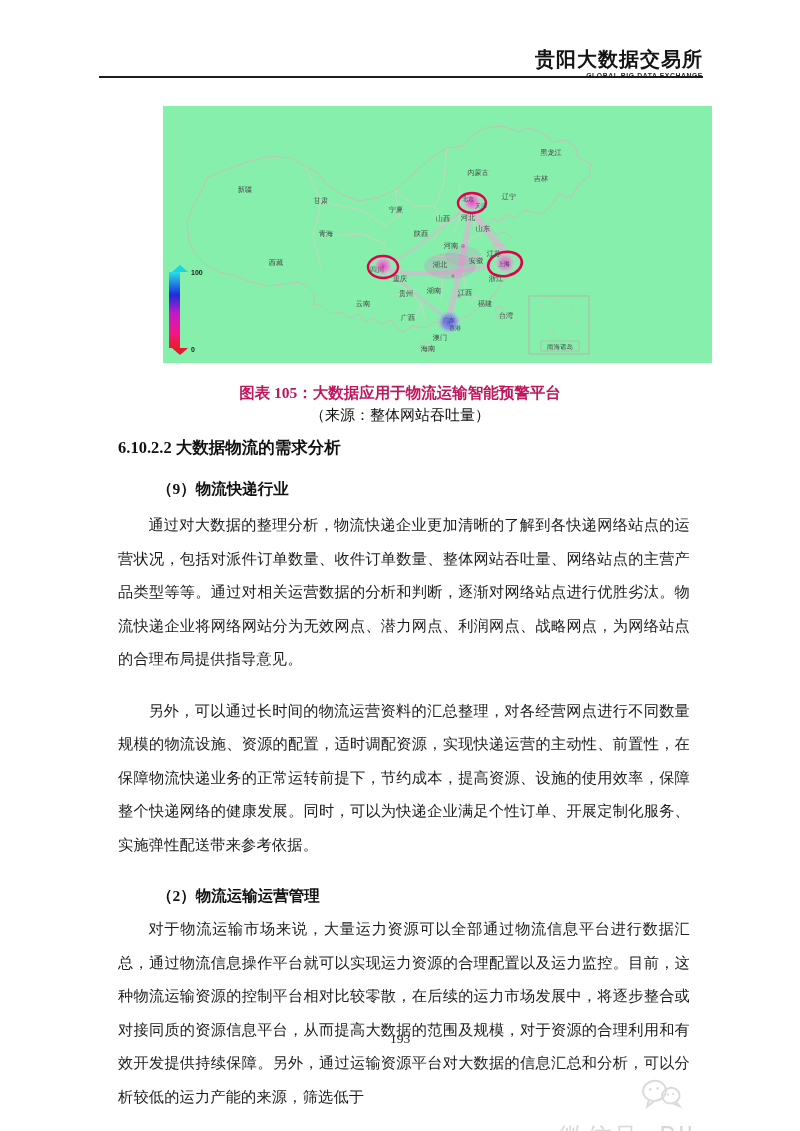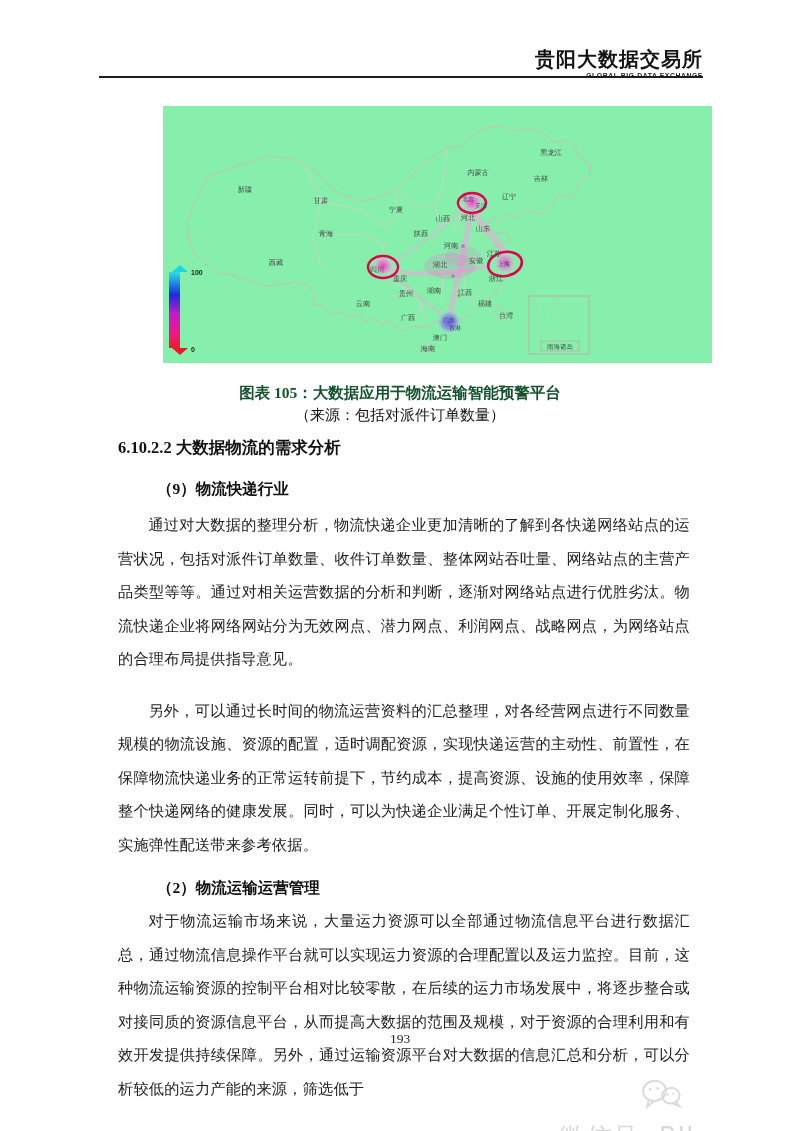--- a/index.html
+++ b/index.html
@@ -12,29 +12,29 @@
   .brand-cn{font-size:20px;font-weight:bold;letter-spacing:1px;color:#141414;line-height:19px;}
   .brand-en{font-size:6.8px;font-weight:bold;letter-spacing:0.6px;color:#222;line-height:9px;margin-top:2px;}
   .hr{position:absolute;top:76px;left:99px;width:604px;height:2px;background:#1c1c1c;}
 
   
   .map-figure{position:absolute;left:163px;top:106px;width:549px;height:257px;margin:0;background:#86efac;}
   .map-figure svg{display:block;}
 
   
   .caption{position:absolute;top:381px;left:0;width:800px;text-align:center;}
-  .cap1{font-size:15.5px;font-weight:bold;line-height:23px;color:#14532d;}
+  .cap1{font-size:15.5px;font-weight:bold;line-height:23px;color:#be185d;}
   .cap2{font-size:15px;line-height:23px;color:#111;}
 
   
   .content{position:absolute;left:118px;top:437px;width:572px;}
   .content h2{font-size:16.5px;line-height:22px;margin:0;font-weight:bold;color:#111;}
   .content h3{font-size:15.5px;line-height:22px;margin:0;font-weight:bold;color:#111;}
   .content h3.sub1{margin-top:19px;text-indent:39px;}
-  .content h3.sub2{margin-top:16px;text-indent:39px;}
+  .content h3.sub2{margin-top:24px;text-indent:39px;}
   .content p{font-size:15.2px;line-height:33.5px;margin:0;text-align:justify;text-indent:2em;
              color:#1c1c1c;letter-spacing:0.2px;}
   .content p.p1{margin-top:8px;}
   .content p.p2{margin-top:18px;}
   .content p.p3{margin-top:5px;}
 
   
   .pagenum{position:absolute;top:1031px;left:0;width:800px;text-align:center;font-size:13.5px;color:#222;}
   .watermark{position:absolute;top:1076px;right:36px;display:flex;align-items:center;gap:8px;
              color:#d9d9d9;font-family:"DejaVu Sans","Liberation Sans",sans-serif;flex-direction:column;}
@@ -200,21 +200,21 @@
             <path d="M404,228 l3,3"></path>
         </g>
         <rect x="378" y="235" width="38" height="10" fill="none" stroke="#b9b2a6" stroke-width="0.8"></rect>
         <text class="inset-label" x="397" y="243" text-anchor="middle">南海诸岛</text>
       </g>
     </svg>
   </figure>
 
   <div class="caption">
     <div class="cap1">图表 105：大数据应用于物流运输智能预警平台</div>
-    <div class="cap2">（来源：包括对派件订单数量）</div>
+    <div class="cap2">（来源：整体网站吞吐量）</div>
   </div>
 
   <main class="content">
     <h2>6.10.2.2 大数据物流的需求分析</h2>
     <h3 class="sub1">（9）物流快递行业</h3>
     <p class="p1">通过对大数据的整理分析，物流快递企业更加清晰的了解到各快递网络站点的运营状况，包括对派件订单数量、收件订单数量、整体网站吞吐量、网络站点的主营产品类型等等。通过对相关运营数据的分析和判断，逐渐对网络站点进行优胜劣汰。物流快递企业将网络网站分为无效网点、潜力网点、利润网点、战略网点，为网络站点的合理布局提供指导意见。</p>
     <p class="p2">另外，可以通过长时间的物流运营资料的汇总整理，对各经营网点进行不同数量规模的物流设施、资源的配置，适时调配资源，实现快递运营的主动性、前置性，在保障物流快递业务的正常运转前提下，节约成本，提高资源、设施的使用效率，保障整个快递网络的健康发展。同时，可以为快递企业满足个性订单、开展定制化服务、实施弹性配送带来参考依据。</p>
     <h3 class="sub2">（2）物流运输运营管理</h3>
     <p class="p3">对于物流运输市场来说，大量运力资源可以全部通过物流信息平台进行数据汇总，通过物流信息操作平台就可以实现运力资源的合理配置以及运力监控。目前，这种物流运输资源的控制平台相对比较零散，在后续的运力市场发展中，将逐步整合或对接同质的资源信息平台，从而提高大数据的范围及规模，对于资源的合理利用和有效开发提供持续保障。另外，通过运输资源平台对大数据的信息汇总和分析，可以分析较低的运力产能的来源，筛选低于</p>
   </main>

